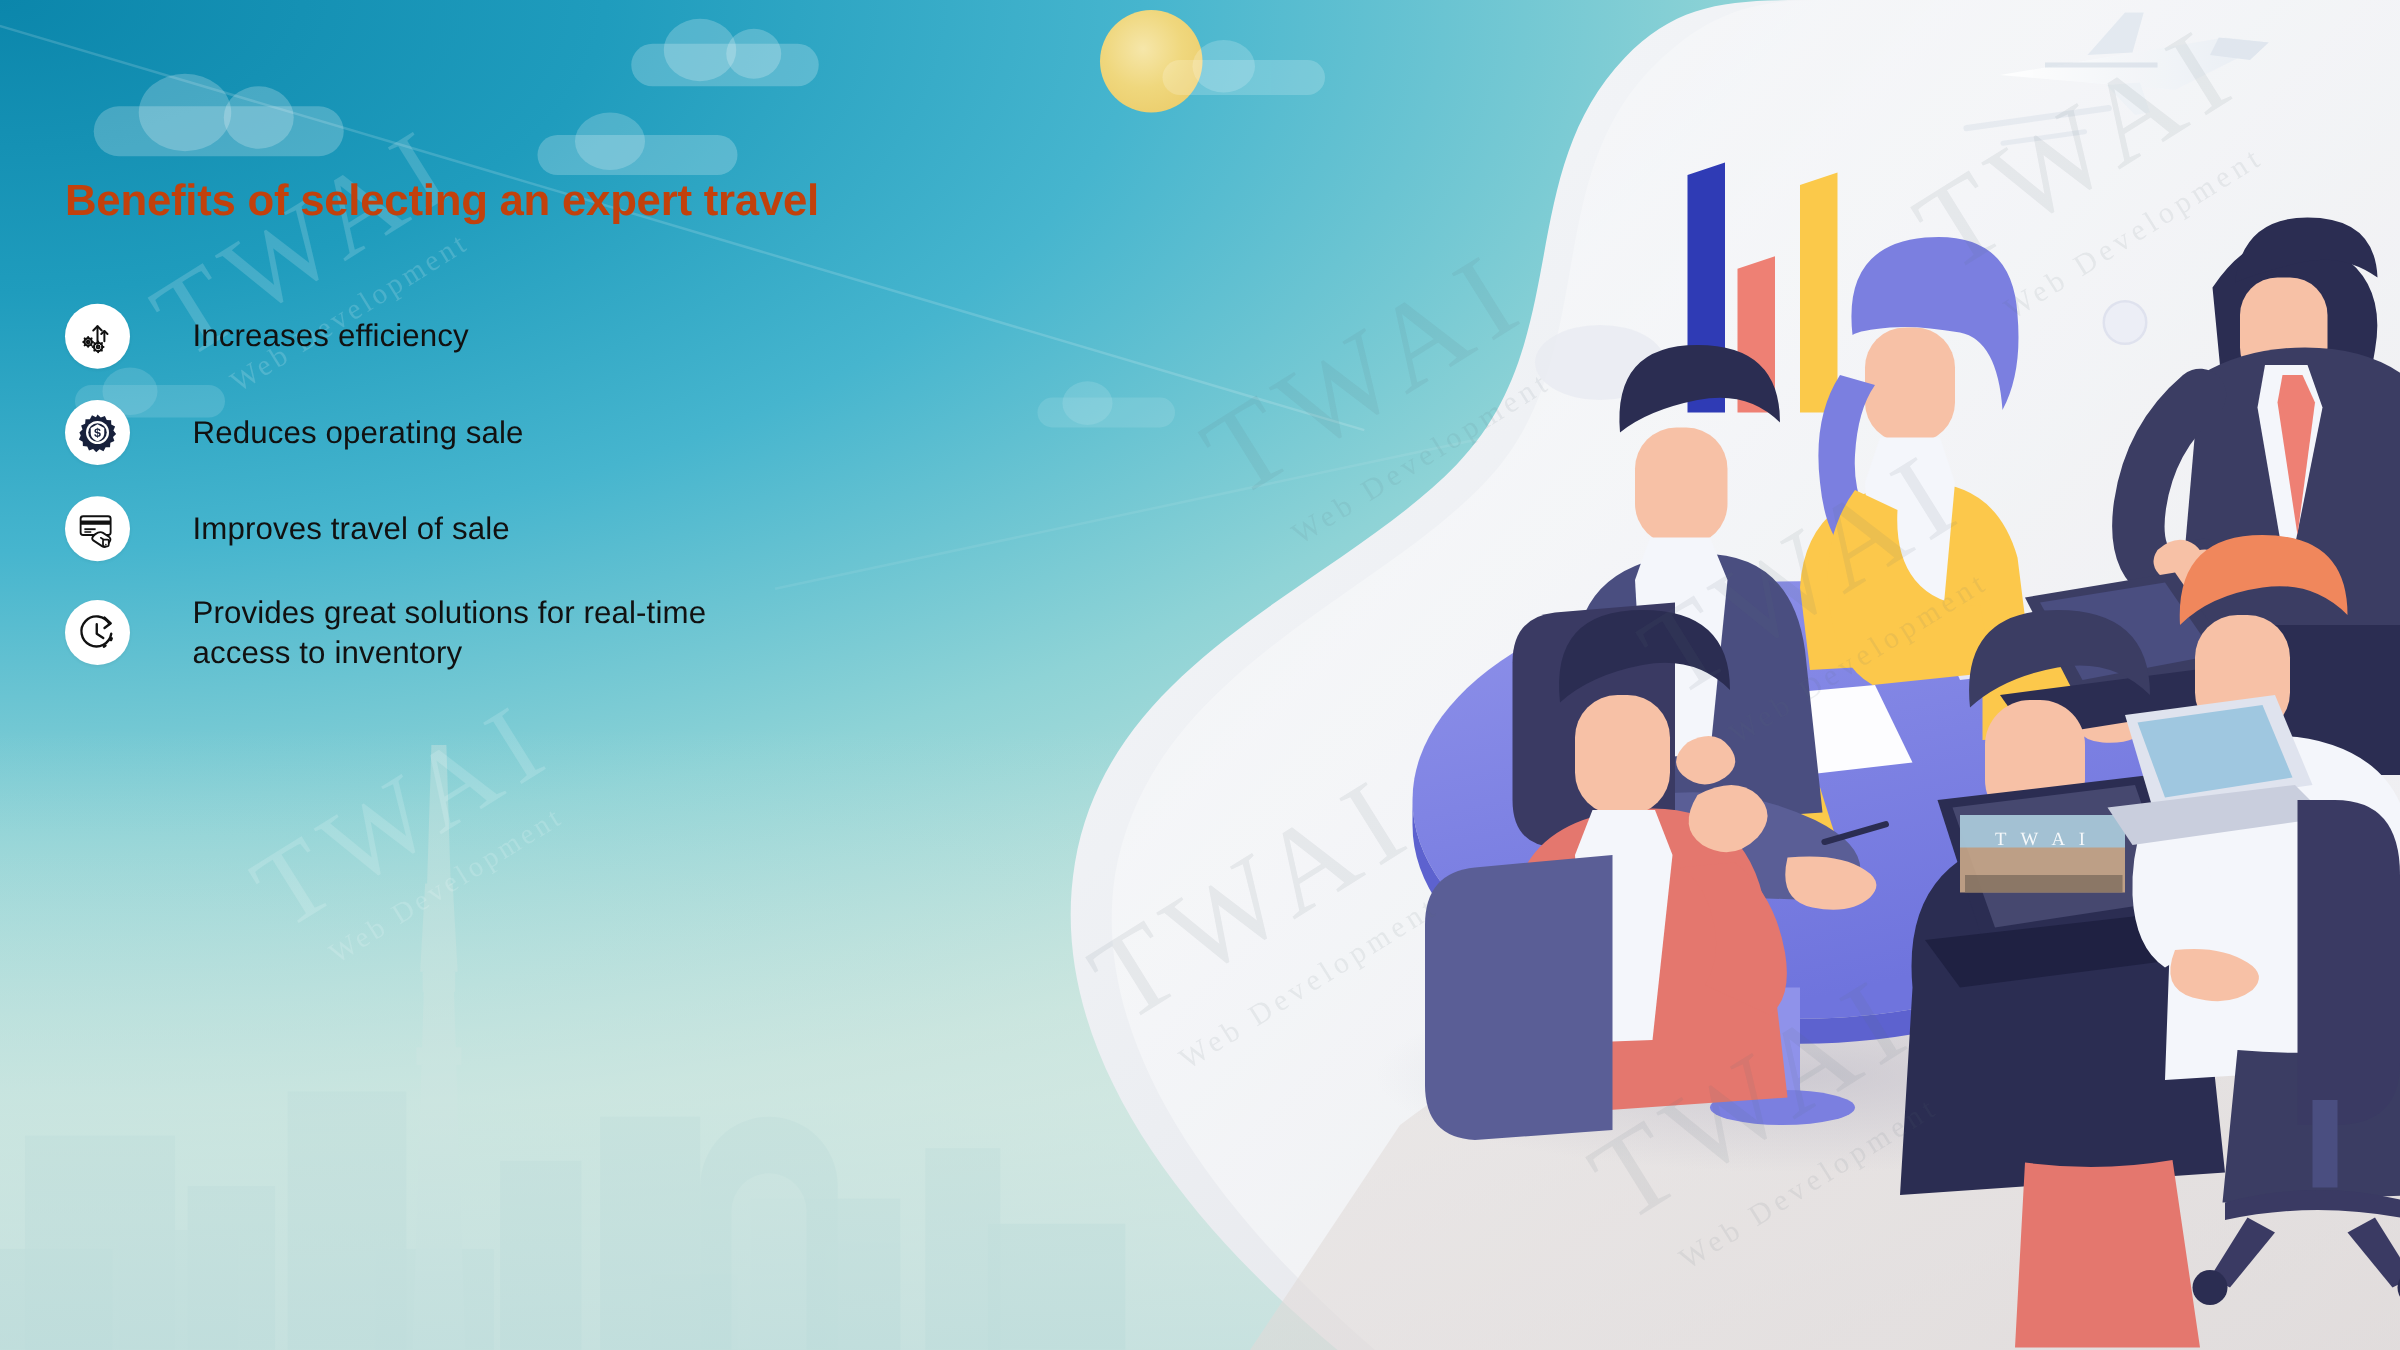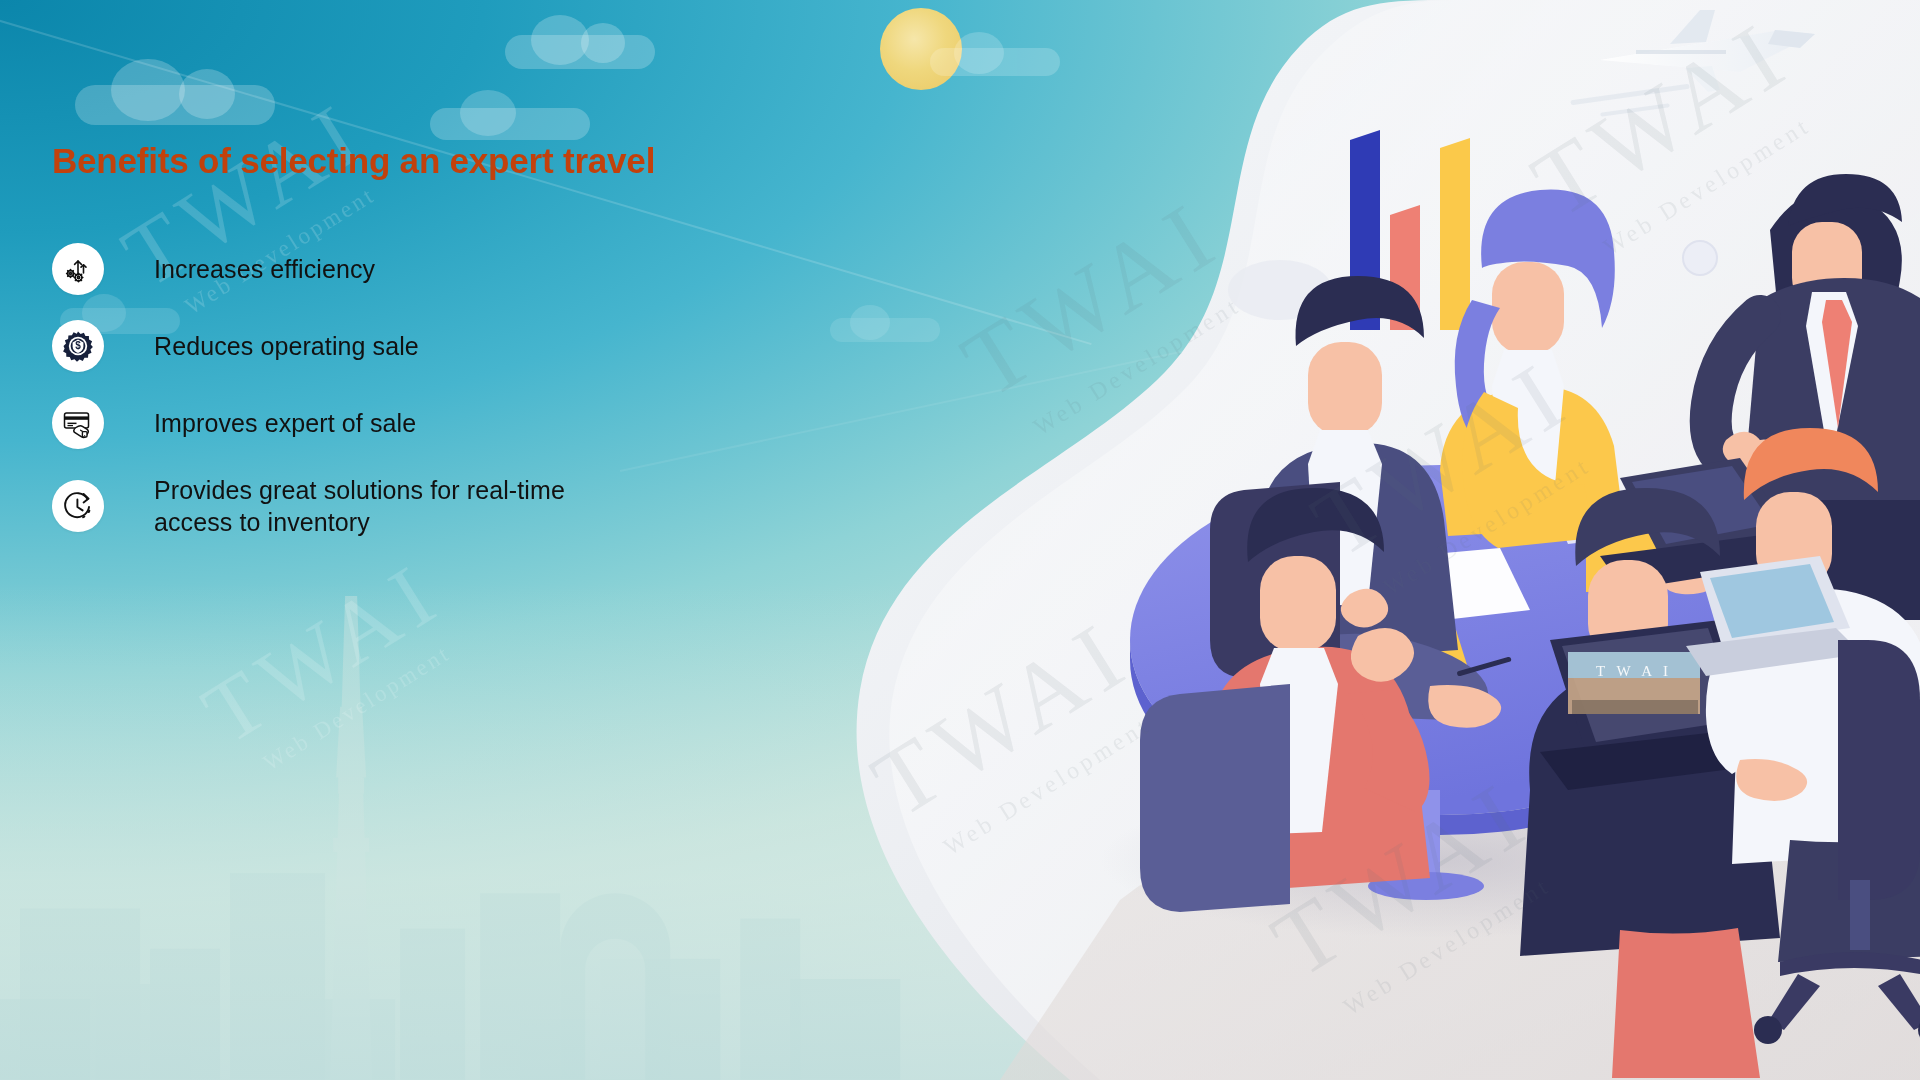--- a/index.html
+++ b/index.html
@@ -394,21 +394,21 @@
             <rect x="2.5" y="6" width="24" height="15" rx="2" fill="#fff" stroke="#111" stroke-width="1.5"></rect>
             <rect x="2.5" y="9.4" width="24" height="3.4" fill="#111"></rect>
             <rect x="5.5" y="15.6" width="9" height="1.5" fill="#111"></rect>
             <rect x="5.5" y="18" width="5.5" height="1.2" fill="#111"></rect>
             <path d="M14 20.5 c2.2-1.6 4.6-2.4 6.4-1.2 l4.4 2.9 c1.6 1 1.9 2.6 1 3.9 l-2.2 3.2 c-.9 1.3-2.6 1.5-4 .6 l-7-4.6 c-1.4-.9-1-3.1 1.4-4.8z" fill="#fff" stroke="#111" stroke-width="1.5" stroke-linejoin="round"></path>
             <path d="M18.6 23.2 l3.4 2.2" stroke="#111" stroke-width="1.3" stroke-linecap="round"></path>
             <rect x="20.4" y="24.6" width="4.6" height="5.4" rx="1" fill="#fff" stroke="#111" stroke-width="1.4"></rect>
             <circle cx="22.7" cy="28.6" r=".6" fill="#111"></circle>
           </svg>
         </span>
-        <span class="btext">Improves expert of sale</span>
+        <span class="btext">Improves travel of sale</span>
       </li>
 
 
       <li class="bullet tall">
         <span class="badge">
           <svg width="32" height="32" viewBox="0 0 32 32" fill="none" stroke="#111" stroke-width="1.9">
             <path d="M25.6 9.2 A12 12 0 1 0 27 17" stroke-linecap="round"></path>
             <path d="M27.4 20.6 A12 12 0 0 1 25.6 24" stroke-linecap="round" stroke-dasharray="1.6 3.4"></path>
             <path d="M22.4 26.4 A12 12 0 0 1 18.6 28.4" stroke-linecap="round" stroke-dasharray="1.6 3.4"></path>
             <path d="M21.6 4 L26.6 8.6 L21.6 12.4" stroke-linecap="round" stroke-linejoin="round"></path>

